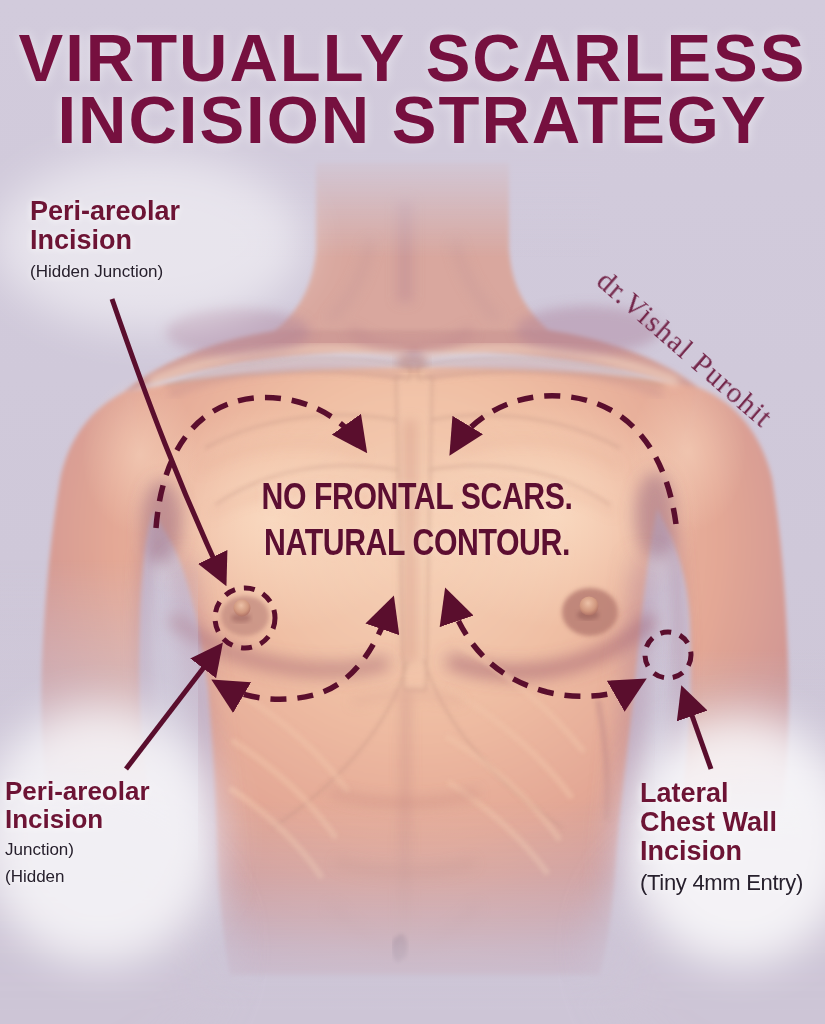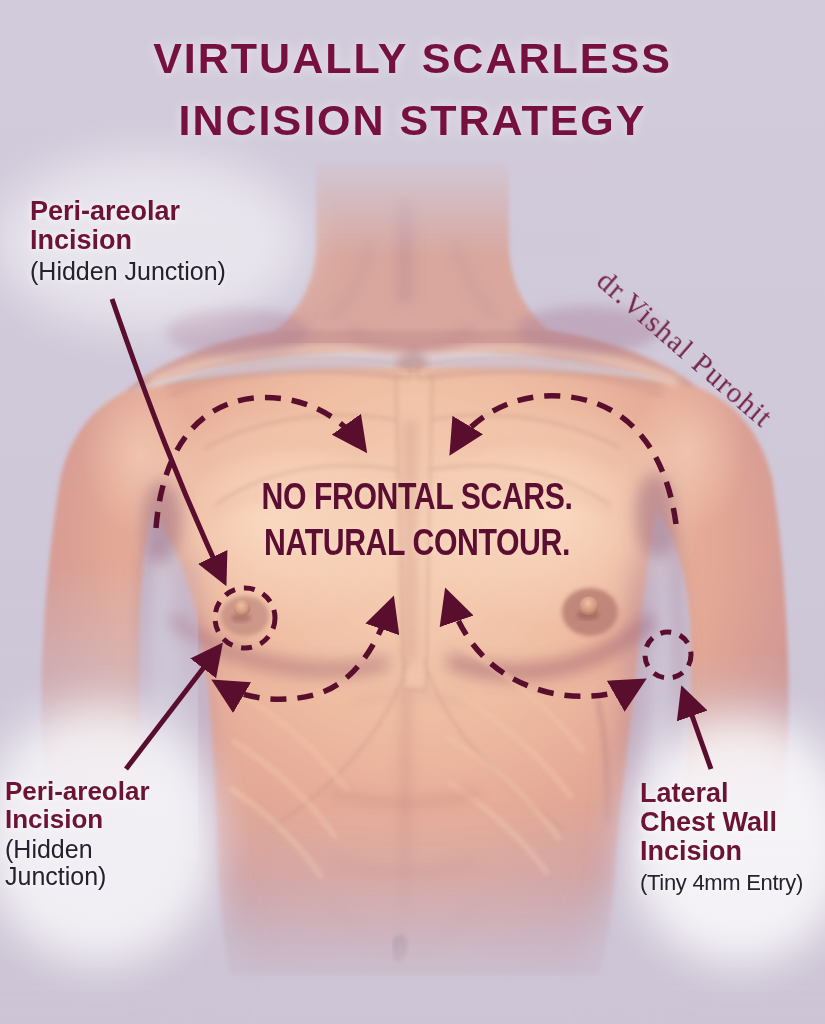--- a/index.html
+++ b/index.html
@@ -5,36 +5,36 @@
   html,body{margin:0;padding:0;background:#b7afc2;}
   .stage{
     position:relative;width:825px;height:1024px;overflow:hidden;
     background:linear-gradient(180deg,#d2cbdc 0%,#cfc8d9 55%,#cdc5d6 100%);
     font-family:"Liberation Sans",sans-serif;
   }
   .stage svg.art{position:absolute;left:0;top:0;}
   .overlay{position:absolute;z-index:5;}
   .title{
     left:0;right:0;top:27px;text-align:center;
-    color:#76103f;font-weight:bold;font-size:43px;line-height:62px;letter-spacing:2px;
+    color:#76103f;font-weight:bold;font-size:67px;line-height:62px;letter-spacing:2px;
     text-shadow:0 0 12px rgba(255,255,255,.55);
   }
   .center-note{
     left:222px;top:474px;width:390px;text-align:center;
     color:#5c0e31;font-weight:bold;font-size:36px;line-height:46px;letter-spacing:-.5px;
     transform:scaleX(.84);transform-origin:center;
     text-shadow:0 0 8px rgba(255,230,220,.35);
   }
   .callout{text-align:left;}
   .callout .name{
     color:#6d1435;font-weight:bold;font-size:27px;line-height:29px;
     text-shadow:0 1px 7px rgba(255,255,255,.85);
   }
   .callout .detail{
-    color:#27202d;font-size:25px;line-height:27px;margin-top:3px;
+    color:#27202d;font-size:17px;line-height:27px;margin-top:3px;
     text-shadow:0 1px 6px rgba(255,255,255,.8);
   }
   .callout.tl{left:30px;top:197px;width:240px;}
   .callout.bl{left:5px;top:777px;width:200px;}
   .callout.bl .name{font-size:26px;line-height:28px;}
   .callout.br{left:640px;top:779px;width:192px;}
   .callout.br .detail{font-size:22px;letter-spacing:-.3px;}
   .watermark{
     left:612px;top:264px;white-space:nowrap;
     font-family:"Liberation Serif",serif;font-size:29px;letter-spacing:1.5px;
@@ -253,22 +253,22 @@
     <div>NO FRONTAL SCARS.</div>
     <div>NATURAL CONTOUR.</div>
   </div>
 
   <div class="overlay callout bl">
     <div class="name">
       <div>Peri-areolar</div>
       <div>Incision</div>
     </div>
     <div class="detail">
+      <div>Junction)</div>
       <div>(Hidden</div>
-      <div>Junction)</div>
     </div>
   </div>
 
   <div class="overlay callout br">
     <div class="name">
       <div>Lateral</div>
       <div>Chest Wall</div>
       <div>Incision</div>
     </div>
     <div class="detail">(Tiny 4mm Entry)</div>

